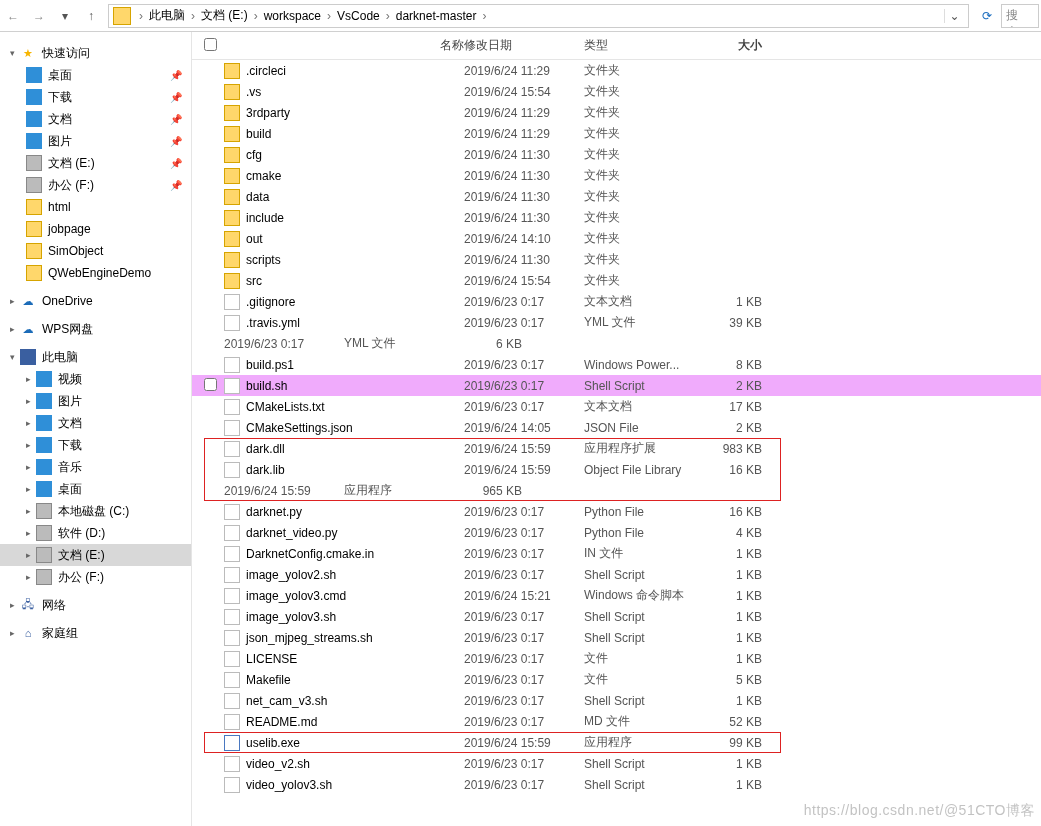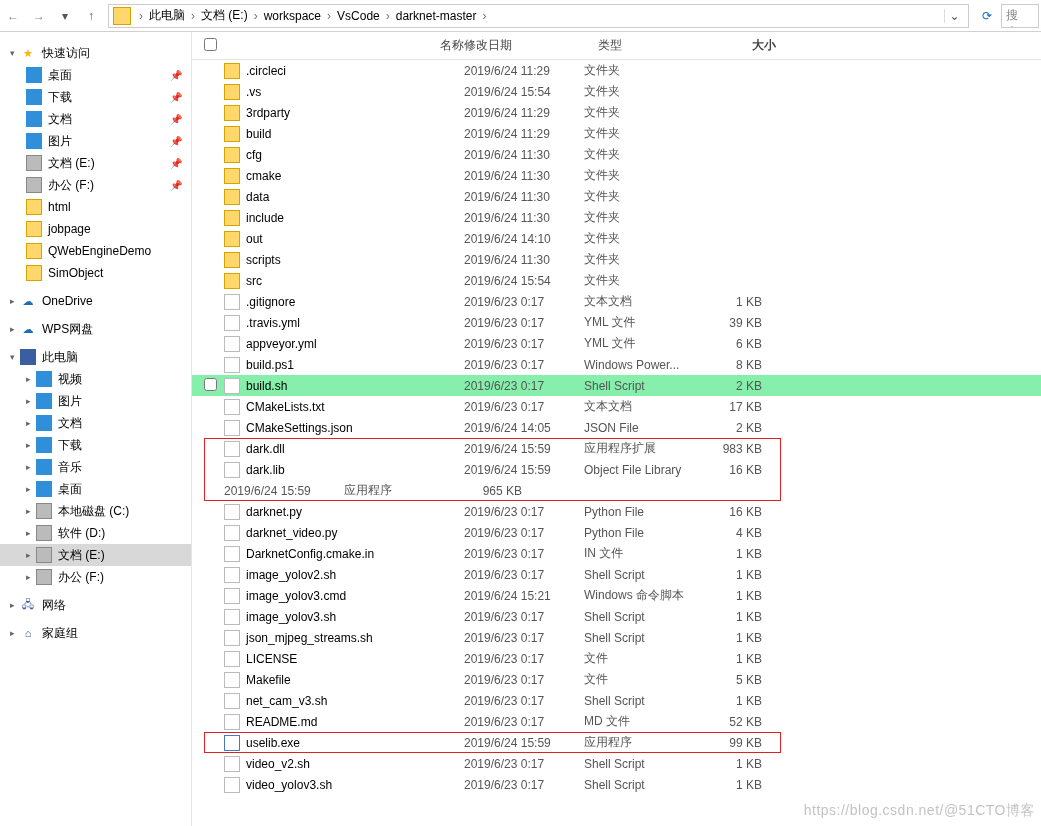--- a/index.html
+++ b/index.html
@@ -43,27 +43,27 @@
   .ic.shfile  { border:1px solid #bbb; background:#fff; }
   .ic.txtfile { border:1px solid #bbb; background:#fff; }
   .ic.exefile { border:1px solid #4a78c0; background:#fff; }
 
   
   .files { flex: 1; display: flex; flex-direction: column; }
   .col-headers { display: flex; height: 28px; align-items: center; border-bottom: 1px solid #e5e5e5; color: #444; padding-left: 12px; }
   .col-headers .chk { width: 20px; }
   .col.name { width: 240px; text-align: right; }
   .col.date { width: 120px; }
-  .col.type { width: 118px; margin-left: 14px; }
+  .col.type { width: 118px; }
   .col.size { width: 70px; text-align: right; padding-right: 10px; font-weight: bold; }
 
   .file-list { flex: 1; overflow: hidden; position: relative; }
   .row { display: flex; align-items: center; height: 21px; padding-left: 12px; position: relative; }
   .row .chk { width: 20px; visibility: hidden; }
-  .row.hovered { background: #86efac; }
+  .row.hovered { background: #f0abfc; }
   .row.hovered .chk { visibility: visible; }
   .row .ic { margin-right: 6px; }
   .row .name { width: 240px; display: flex; align-items: center; }
   .row .date { width: 120px; color: #555; }
   .row .type { width: 118px; color: #555; }
   .row .size { width: 70px; text-align: right; color: #555; padding-right: 10px; }
 
   .highlight-box { position: absolute; border: 1px solid #d22; pointer-events: none; }
 
   .watermark { position: absolute; right: 6px; bottom: 6px; color: rgba(120,120,120,.45); font-size: 14px; letter-spacing: .5px; }
@@ -142,25 +142,25 @@
           <div class="nav-item child">
             <span class="ic folder"></span>
             <span>html</span>
           </div>
           <div class="nav-item child">
             <span class="ic folder"></span>
             <span>jobpage</span>
           </div>
           <div class="nav-item child">
             <span class="ic folder"></span>
+            <span>SimObject</span>
+          </div>
+          <div class="nav-item child">
+            <span class="ic folder"></span>
             <span>QWebEngineDemo</span>
-          </div>
-          <div class="nav-item child">
-            <span class="ic folder"></span>
-            <span>SimObject</span>
           </div>
         </div>
     </div>
 
     <div class="nav-group">
       <div class="nav-item">
         <span class="exp">▸</span>
         <span class="ic cloud">☁</span>
         <span>OneDrive</span>
       </div>
@@ -385,24 +385,20 @@
           <span class="name">
             <span class="ic txtfile"></span>
             <span>.travis.yml</span>
           </span>
           <span class="date">2019/6/23 0:17</span>
           <span class="type">YML 文件</span>
           <span class="size">39 KB</span>
         </div>
         <div class="row">
           <span class="chk"><input type="checkbox" style=""></span>
-          <span class="name">
-            <span class="ic txtfile"></span>
-            <span>appveyor.yml</span>
-          </span>
           <span class="date">2019/6/23 0:17</span>
           <span class="type">YML 文件</span>
           <span class="size">6 KB</span>
         </div>
         <div class="row">
           <span class="chk"><input type="checkbox" style=""></span>
           <span class="name">
             <span class="ic shfile"></span>
             <span>build.ps1</span>
           </span>

